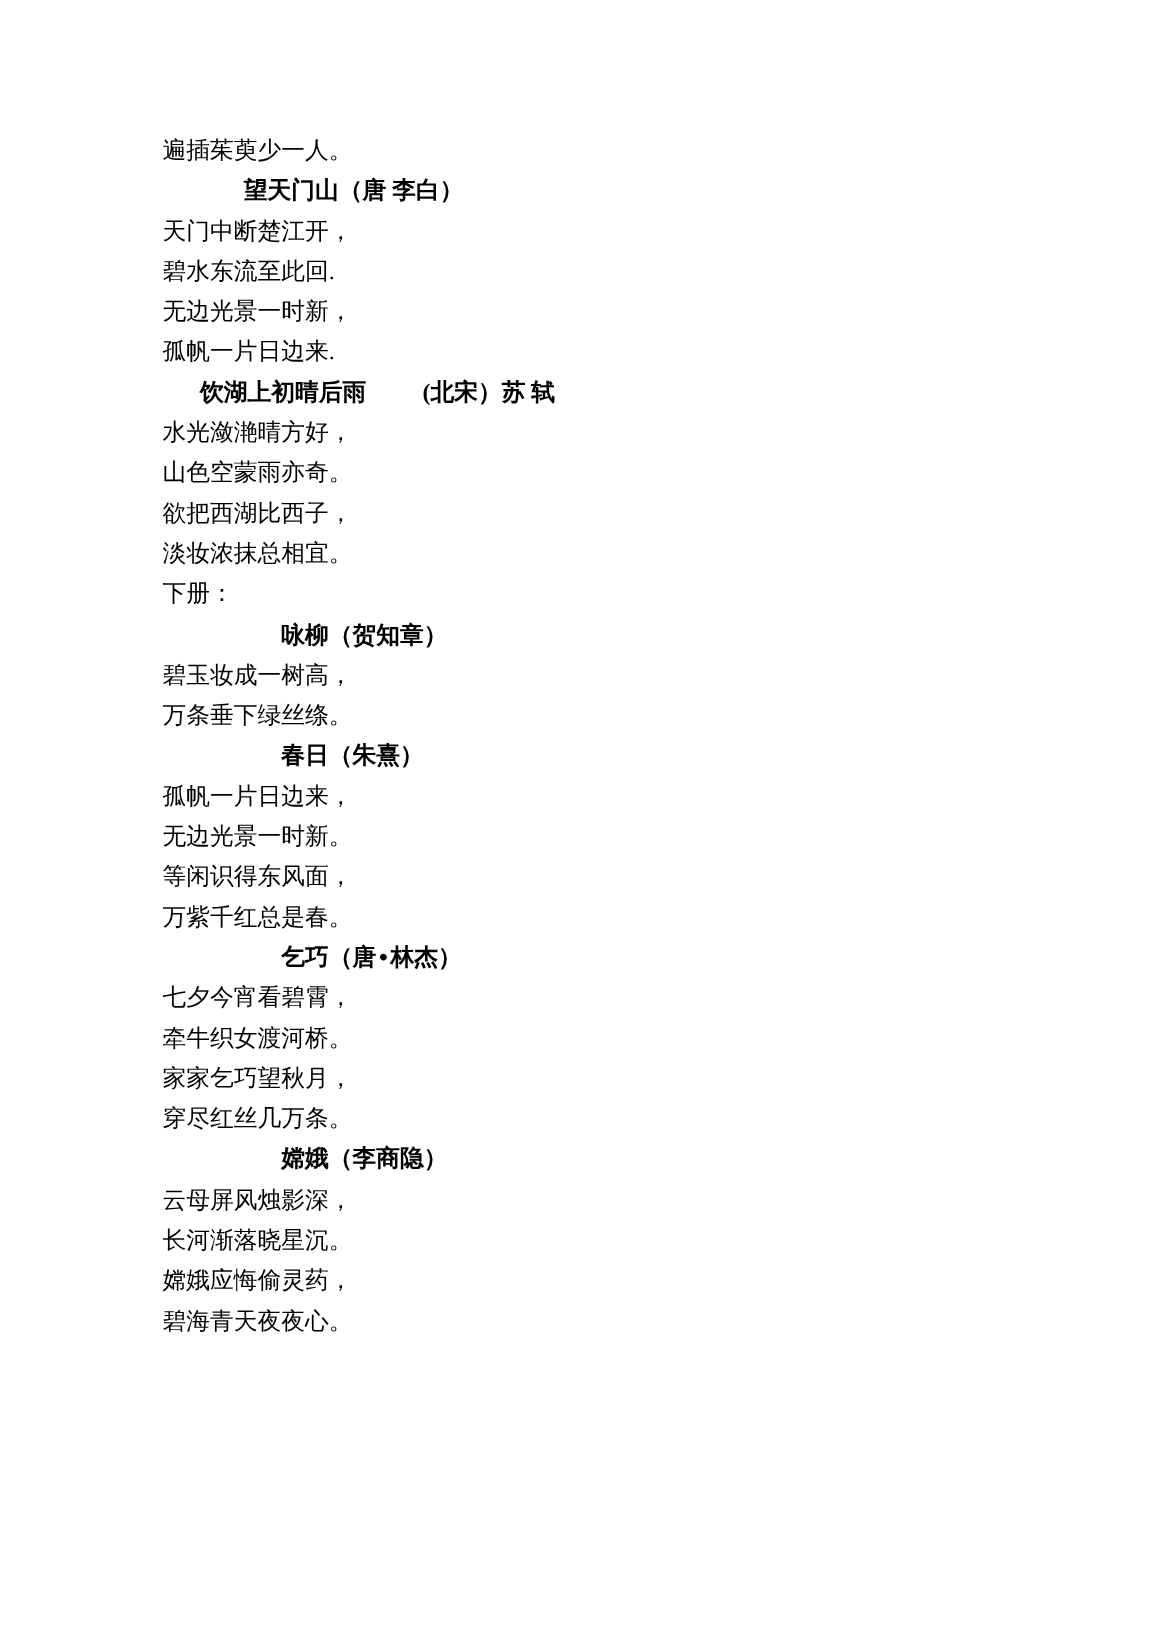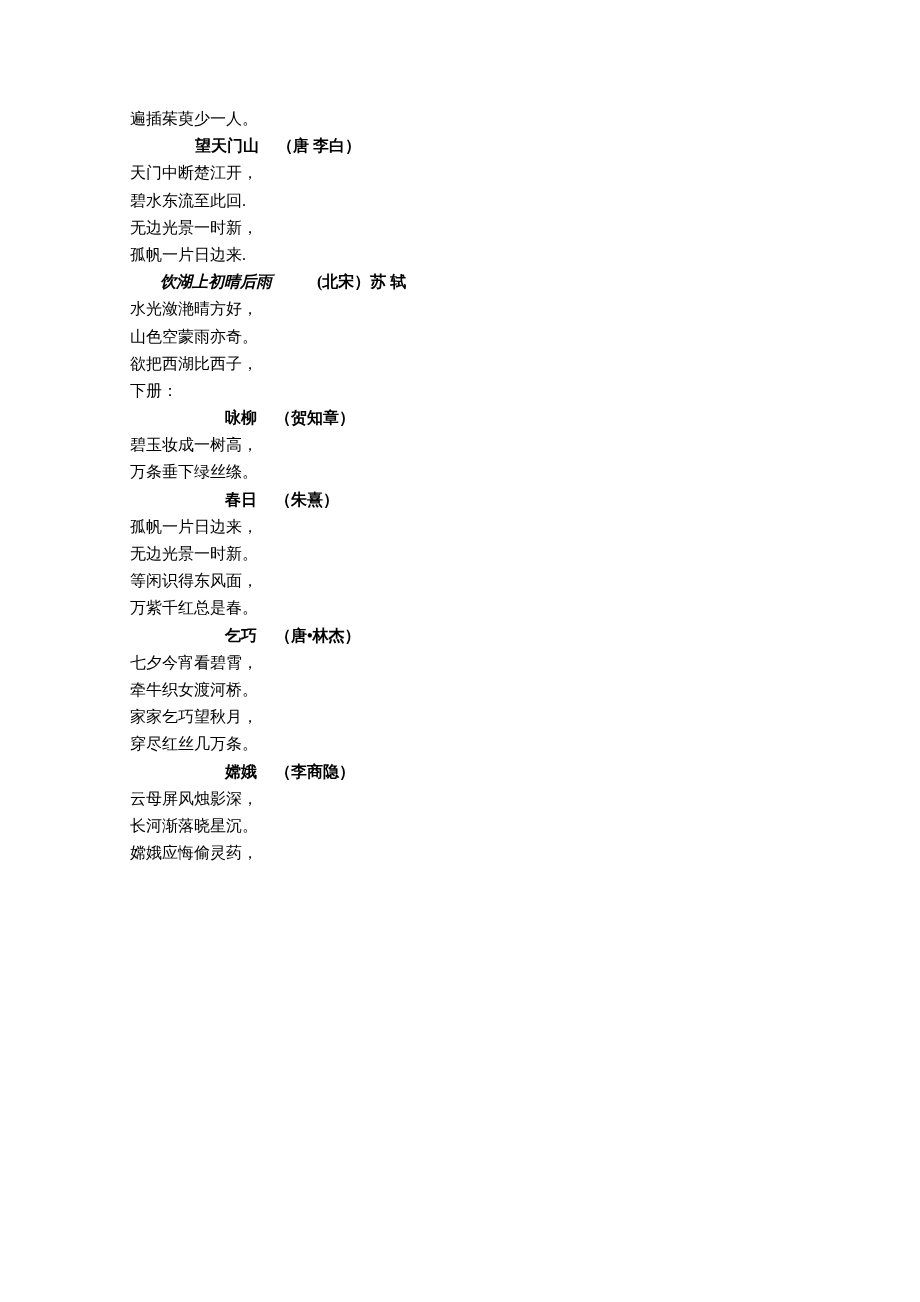--- a/index.html
+++ b/index.html
@@ -5,64 +5,65 @@
     body {
       margin: 0;
       padding: 0;
       background: #ffffff;
       font-family: "SimSun", "宋体", serif;
       width: 920px;
       min-height: 1302px;
     }
     .content {
       padding: 105px 0 0 130px;
-      font-size: 16px;
+      font-size: 19px;
       line-height: 1.7;
       color: #000000;
     }
     .poem-line {
       display: block;
     }
     .title-line {
       display: block;
       font-weight: bold;
       padding-left: 65px;
     }
     .section-label {
       display: block;
     }
     .title-text {
-      margin-right: 18px;
     }
   </style>
 </head>
 <body>
 
 <div class="content" id="root">
     <span class="poem-line">遍插茱萸少一人。</span>
     <span class="title-line"><span class="title-text">望天门山</span><span>（唐  李白）</span></span>
     <span class="poem-line">天门中断楚江开，</span>
     <span class="poem-line">碧水东流至此回.</span>
     <span class="poem-line">无边光景一时新，</span>
     <span class="poem-line">孤帆一片日边来.</span>
-    <span class="title-line" style="padding-left: 30px;"><span class="title-text" style="margin-right: 45px; font-style: italic;">饮湖上初晴后雨</span><span>(北宋）苏  轼</span></span>
+    <span class="title-line" style="padding-left: 30px;"><span class="title-text" style="margin-right: 45px;">饮湖上初晴后雨</span><span>(北宋）苏  轼</span></span>
     <span class="poem-line">水光潋滟晴方好，</span>
     <span class="poem-line">山色空蒙雨亦奇。</span>
     <span class="poem-line">欲把西湖比西子，</span>
+    <span class="poem-line">淡妆浓抹总相宜。</span>
     <span class="section-label">下册：</span>
     <span class="title-line" style="padding-left: 95px;"><span class="title-text">咏柳</span><span>（贺知章）</span></span>
     <span class="poem-line">碧玉妆成一树高，</span>
     <span class="poem-line">万条垂下绿丝绦。</span>
     <span class="title-line" style="padding-left: 95px;"><span class="title-text">春日</span><span>（朱熹）</span></span>
     <span class="poem-line">孤帆一片日边来，</span>
     <span class="poem-line">无边光景一时新。</span>
     <span class="poem-line">等闲识得东风面，</span>
     <span class="poem-line">万紫千红总是春。</span>
-    <span class="title-line" style="padding-left: 95px;"><span class="title-text">乞巧</span><span>（唐•林杰）</span></span>
+    <span class="title-line" style="padding-left: 95px; font-family: Liberation Mono, monospace;"><span class="title-text">乞巧</span><span>（唐•林杰）</span></span>
     <span class="poem-line">七夕今宵看碧霄，</span>
     <span class="poem-line">牵牛织女渡河桥。</span>
     <span class="poem-line">家家乞巧望秋月，</span>
     <span class="poem-line">穿尽红丝几万条。</span>
     <span class="title-line" style="padding-left: 95px;"><span class="title-text">嫦娥</span><span>（李商隐）</span></span>
     <span class="poem-line">云母屏风烛影深，</span>
     <span class="poem-line">长河渐落晓星沉。</span>
     <span class="poem-line">嫦娥应悔偷灵药，</span>
+    <span class="poem-line">碧海青天夜夜心。</span>
   </div>
 
 </body></html>

